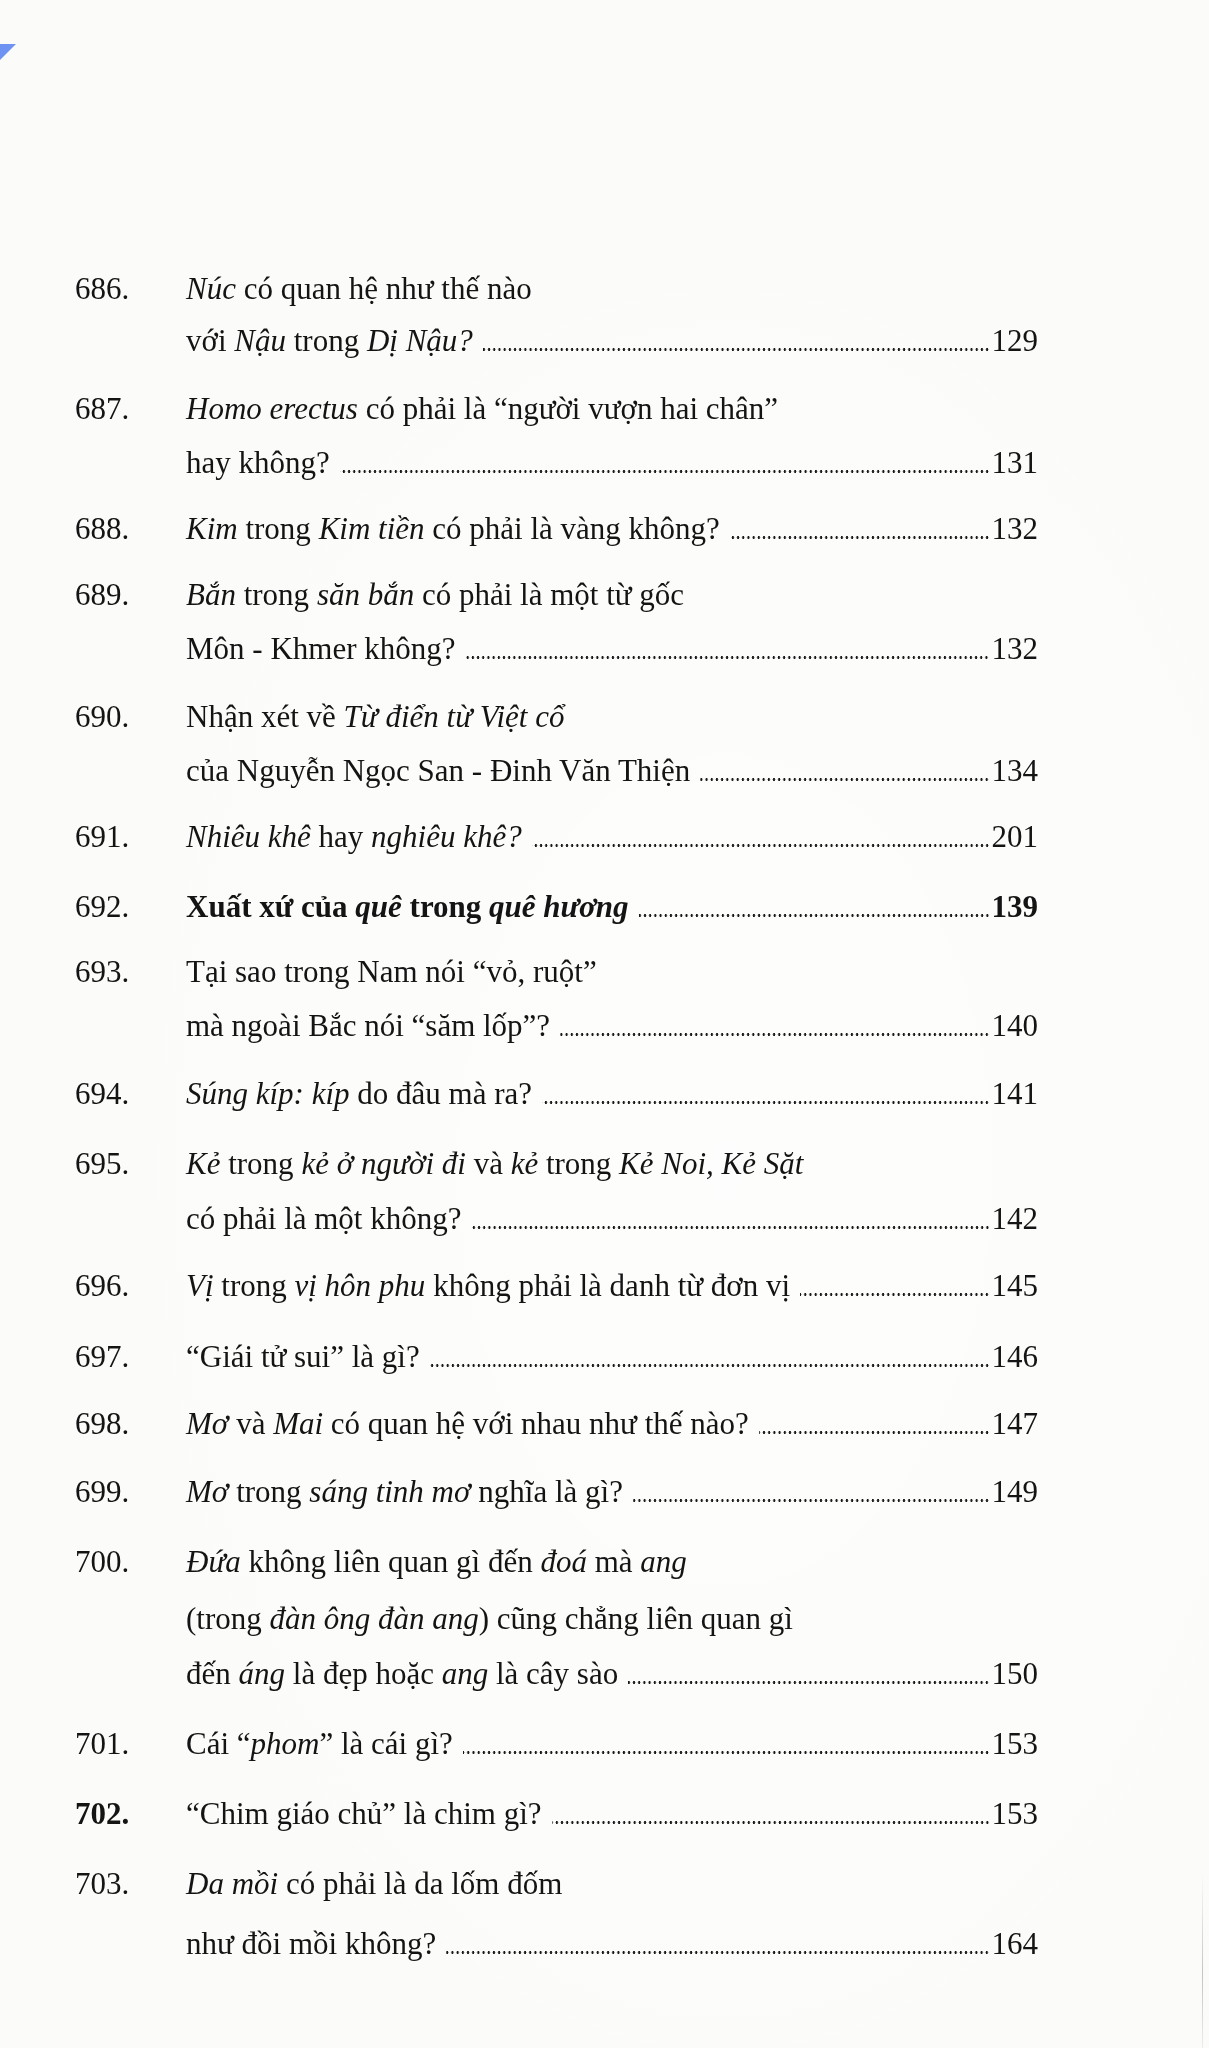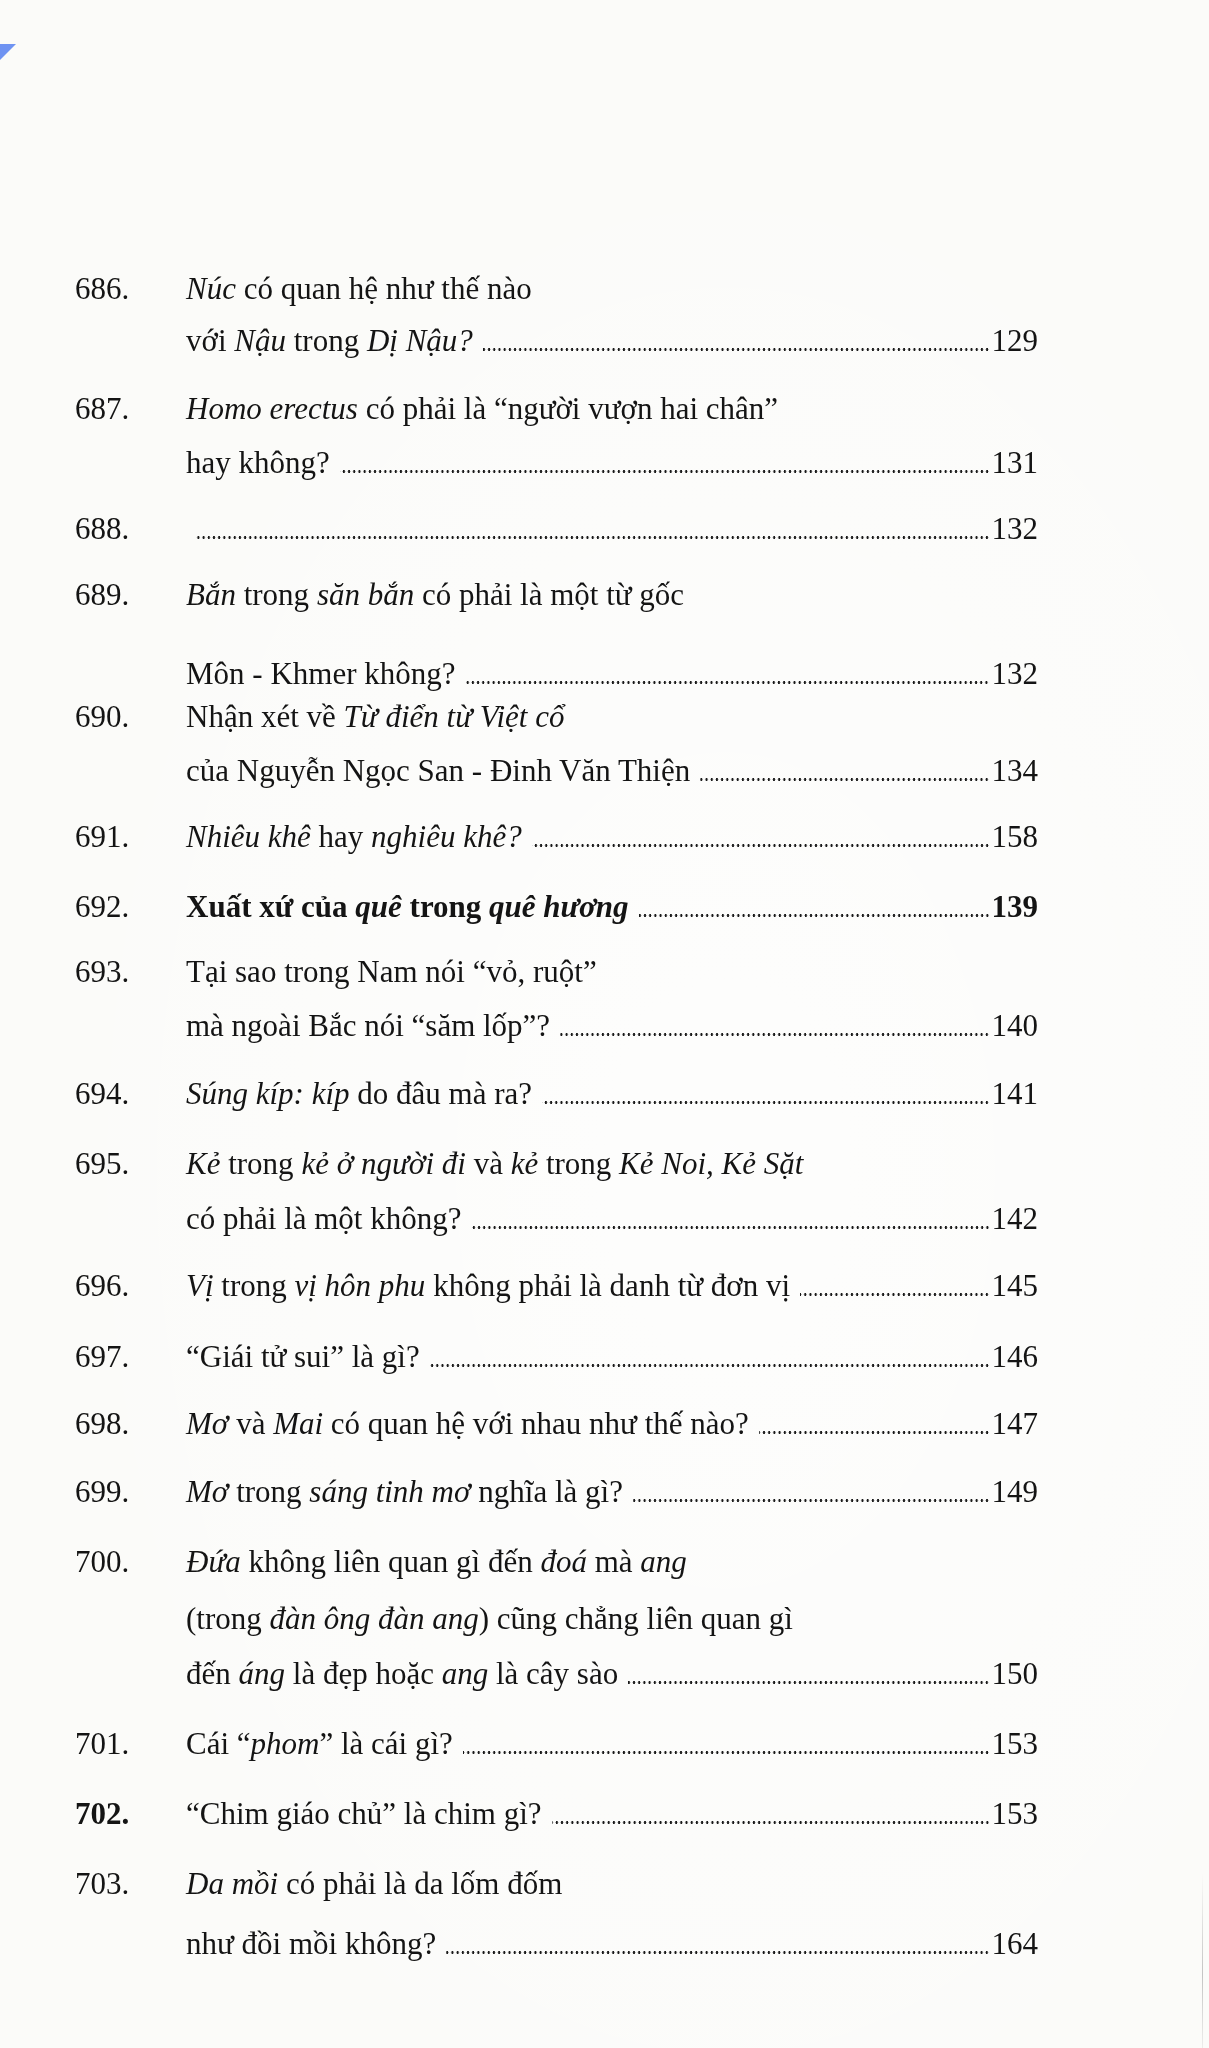--- a/index.html
+++ b/index.html
@@ -115,48 +115,49 @@
         <div class="line" style="top: 349px;"><span class="title-text"><em>Homo erectus</em><span> có phải là “người vượn hai chân”</span></span></div>
         <div class="line last" style="top: 403px;">
           <span class="title-text"><span>hay không?</span></span>
           <span class="leader"></span>
           <span class="page-num">131</span>
         </div>
       </div>
       <div>
         <div class="entry-num" style="top: 469px;">688.</div>
         <div class="line last" style="top: 469px;">
+          <span class="title-text"><em>Kim</em><span> trong </span><em>Kim tiền</em><span> có phải là vàng không?</span></span>
           <span class="leader"></span>
           <span class="page-num">132</span>
         </div>
       </div>
       <div>
         <div class="entry-num" style="top: 535px;">689.</div>
         <div class="line" style="top: 535px;"><span class="title-text"><em>Bắn</em><span> trong </span><em>săn bắn</em><span> có phải là một từ gốc</span></span></div>
-        <div class="line last" style="top: 614px;">
+        <div class="line last" style="top: 589px;">
           <span class="title-text"><span>Môn - Khmer không?</span></span>
           <span class="leader"></span>
           <span class="page-num">132</span>
         </div>
       </div>
       <div>
         <div class="entry-num" style="top: 657px;">690.</div>
         <div class="line" style="top: 657px;"><span class="title-text"><span>Nhận xét về </span><em>Từ điển từ Việt cổ</em></span></div>
         <div class="line last" style="top: 711px;">
           <span class="title-text"><span>của Nguyễn Ngọc San - Đinh Văn Thiện</span></span>
           <span class="leader"></span>
           <span class="page-num">134</span>
         </div>
       </div>
       <div>
         <div class="entry-num" style="top: 777px;">691.</div>
         <div class="line last" style="top: 777px;">
           <span class="title-text"><em>Nhiêu khê</em><span> hay </span><em>nghiêu khê?</em></span>
           <span class="leader"></span>
-          <span class="page-num">158</span>
+          <span class="page-num">201</span>
         </div>
       </div>
       <div>
         <div class="entry-num" style="top: 847px;">692.</div>
         <div class="line last" style="top: 847px; font-weight: bold;">
           <span class="title-text"><span>Xuất xứ của </span><em>quê</em><span> trong </span><em>quê hương</em></span>
           <span class="leader"></span>
           <span class="page-num">139</span>
         </div>
       </div>

